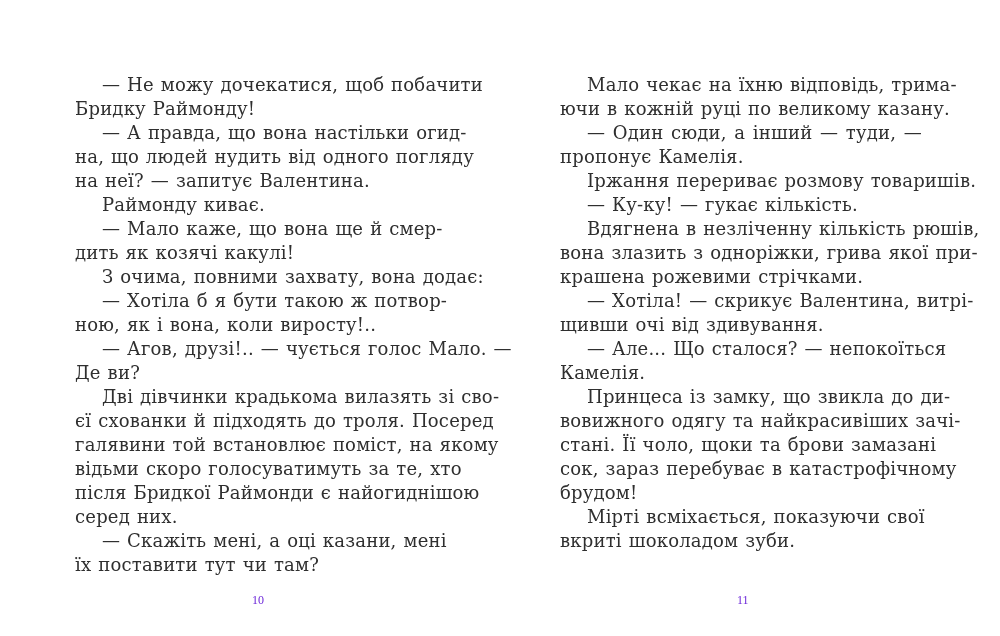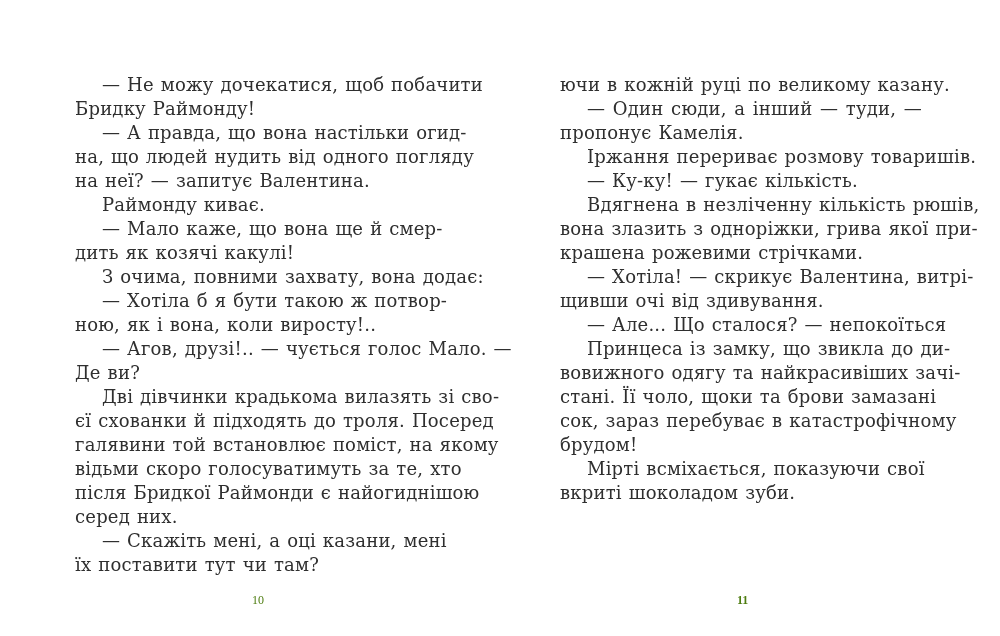--- a/index.html
+++ b/index.html
@@ -26,25 +26,25 @@
     white-space: nowrap;
     text-align: justify;
     text-align-last: justify;
     letter-spacing: 0.2px;
     word-spacing: 1px;
   }
   .line.last { text-align-last: left; }
   .line.indent { padding-left: 27px; }
   .page-number {
     position: absolute; top: 593px;
-    font-size: 12px; color: #4d7c0f;
+    font-size: 12px; color: #6d28d9;
     font-family: "Liberation Serif", serif;
   }
   .page.left .page-number { left: 252px; }
-  .page.right .page-number { left: 237px; font-weight: bold; }
+  .page.right .page-number { left: 237px; }
 </style>
 </head>
 <body>
 
 <div class="page left">
   <div class="column" id="left-col">
       <div class="line indent">— Не можу дочекатися, щоб побачити</div>
       <div class="line last">Бридку Раймонду!</div>
       <div class="line indent">— А правда, що вона настільки огид-</div>
       <div class="line">на, що людей нудить від одного погляду</div>
@@ -64,31 +64,33 @@
       <div class="line">після Бридкої Раймонди є найогиднішою</div>
       <div class="line last">серед них.</div>
       <div class="line indent">— Скажіть мені, а оці казани, мені</div>
       <div class="line last">їх поставити тут чи там?</div>
     </div>
   <div class="page-number">10</div>
 </div>
 
 <div class="page right">
   <div class="column" id="right-col">
+      <div class="line indent">Мало чекає на їхню відповідь, трима-</div>
       <div class="line last">ючи в кожній руці по великому казану.</div>
       <div class="line indent">— Один сюди, а інший — туди, —</div>
       <div class="line last">пропонує Камелія.</div>
       <div class="line indent">Іржання перериває розмову товаришів.</div>
       <div class="line indent last">— Ку-ку! — гукає кількість.</div>
       <div class="line indent">Вдягнена в незліченну кількість рюшів,</div>
       <div class="line">вона злазить з одноріжки, грива якої при-</div>
       <div class="line last">крашена рожевими стрічками.</div>
       <div class="line indent">— Хотіла! — скрикує Валентина, витрі-</div>
       <div class="line last">щивши очі від здивування.</div>
       <div class="line indent">— Але... Що сталося? — непокоїться</div>
+      <div class="line last">Камелія.</div>
       <div class="line indent">Принцеса із замку, що звикла до ди-</div>
       <div class="line">вовижного одягу та найкрасивіших зачі-</div>
       <div class="line">стані. Її чоло, щоки та брови замазані</div>
       <div class="line">сок, зараз перебуває в катастрофічному</div>
       <div class="line last">брудом!</div>
       <div class="line indent">Мірті всміхається, показуючи свої</div>
       <div class="line last">вкриті шоколадом зуби.</div>
     </div>
   <div class="page-number">11</div>
 </div>

